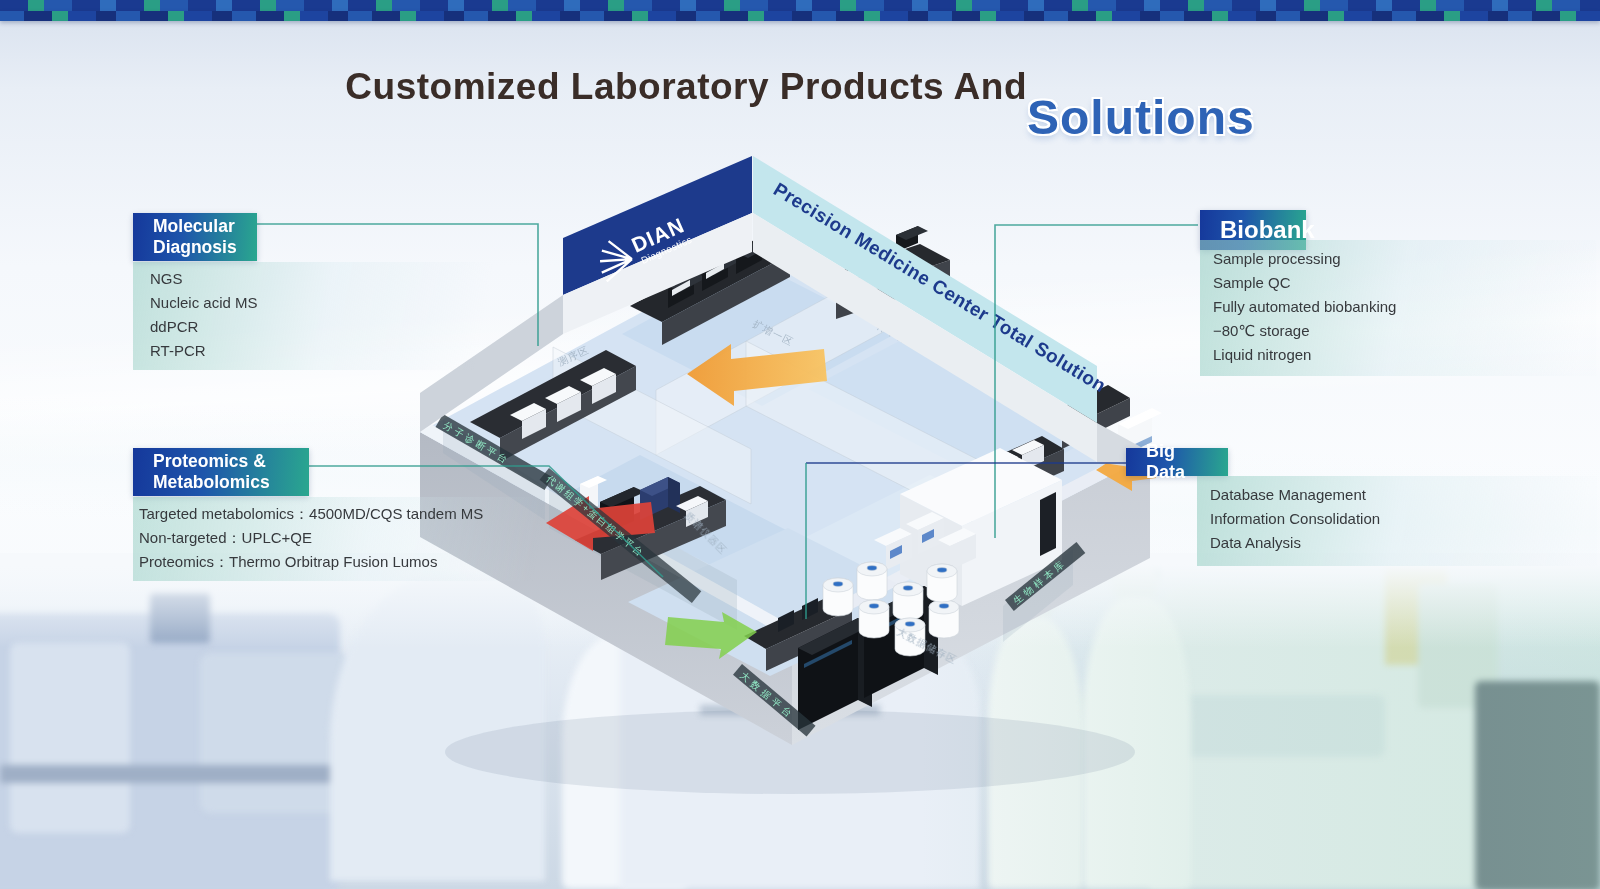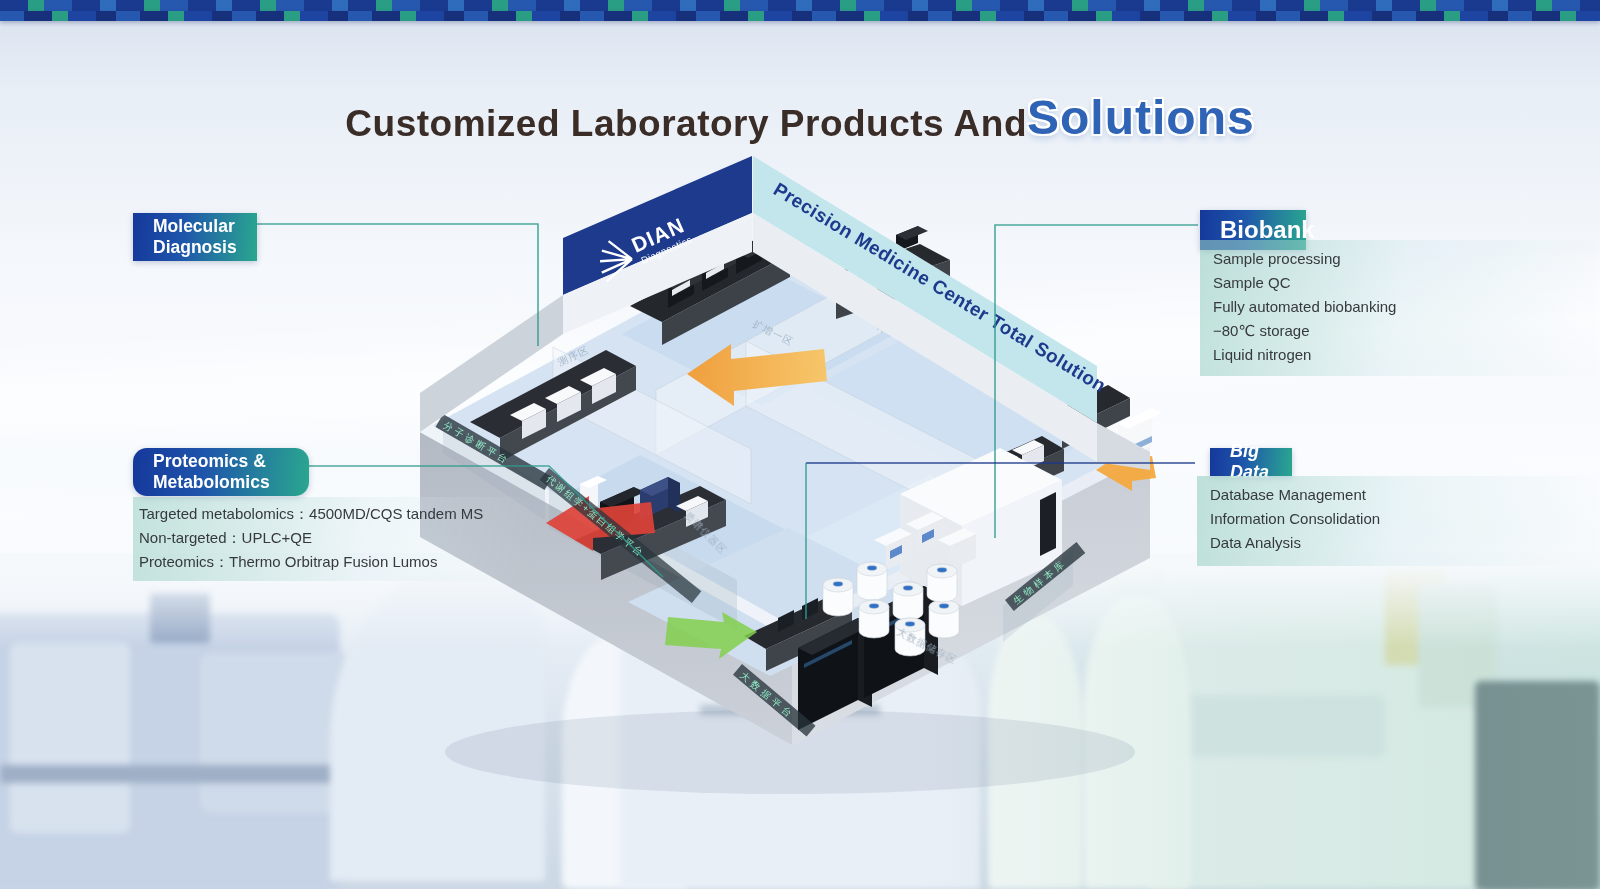--- a/index.html
+++ b/index.html
@@ -4,21 +4,21 @@
 <style>
   html,body{margin:0;padding:0;background:#e8edf4;}
   .stage{position:relative;width:1600px;height:889px;overflow:hidden;
     background:linear-gradient(180deg,#d8e1ee 0%,#e8eef6 10%,#f5f8fc 30%,#fafcfe 55%,#f1f6fa 100%);
     font-family:"Liberation Sans","DejaVu Sans",sans-serif;}
   
   .brow{position:absolute;left:0;width:100%;}
   .brow.r1{top:0;height:11px;background:repeating-linear-gradient(90deg,#1a3a90 0 28px,#2a9e85 28px 44px,#2558ae 44px 72px,#1a3a90 72px 100px,#2f6cbc 100px 116px);}
   .brow.r2{top:11px;height:10px;background:repeating-linear-gradient(90deg,#2558ae 0 24px,#16307c 24px 52px,#2a9e85 52px 68px,#1d44a0 68px 96px,#16307c 96px 116px);box-shadow:0 2px 4px rgba(30,50,100,.30);}
   
-  .title{position:absolute;top:66px;left:0;width:100%;display:flex;justify-content:center;align-items:flex-end;}
+  .title{position:absolute;top:66px;left:0;width:100%;display:flex;justify-content:center;align-items:flex-start;}
   .title .t1{font-size:37px;font-weight:bold;color:#3a2d28;letter-spacing:.5px;}
   .title .t2{font-size:48px;font-weight:bold;color:#2e63b6;letter-spacing:1px;
     text-shadow:-2px -2px 0 #fff,2px -2px 0 #fff,-2px 2px 0 #fff,2px 2px 0 #fff,0 4px 7px rgba(46,99,182,.30);margin-top:24px;}
   
   .band1{position:absolute;left:0;top:292px;width:100%;height:135px;transform:skewY(-3.5deg);
     background:linear-gradient(180deg,rgba(255,255,255,0),rgba(255,255,255,.65) 55%,rgba(231,240,248,0));}
   .band2{position:absolute;left:0;top:430px;width:100%;height:120px;transform:skewY(2.5deg);
     background:linear-gradient(180deg,rgba(255,255,255,0),rgba(244,249,252,.5) 55%,rgba(231,240,248,0));}
   
   .photo{position:absolute;left:0;top:553px;width:1600px;height:336px;overflow:hidden;}
@@ -26,23 +26,23 @@
   .photo .sh{position:absolute;filter:blur(3px);}
   .photo .tealwash{position:absolute;left:920px;top:0;width:680px;height:336px;
     background:linear-gradient(90deg,rgba(130,195,170,0),rgba(125,192,168,.16) 40%,rgba(150,210,180,.30));}
   .photo .topfade{position:absolute;left:0;top:0;width:1600px;height:95px;
     background:linear-gradient(180deg,#f6f9fc 12%,rgba(246,249,252,0));}
   
   .co-head{position:absolute;color:#fff;font-weight:bold;display:flex;flex-direction:column;justify-content:center;
     padding:0 20px;box-sizing:border-box;background:linear-gradient(95deg,#15389b 0%,#1e55ab 40%,#2aa78f 100%);
     box-shadow:0 2px 6px rgba(20,40,90,.22);}
   .md-head{left:133px;top:213px;width:124px;height:48px;font-size:17.5px;line-height:1.2;}
-  .pm-head{left:133px;top:448px;width:176px;height:48px;font-size:17.5px;line-height:1.2;border-radius:14px;}
+  .pm-head{left:133px;top:448px;width:176px;height:48px;font-size:17.5px;line-height:1.2;}
   .bb-head{left:1200px;top:210px;width:106px;height:40px;font-size:24px;}
-  .bd-head{left:1210px;top:448px;width:82px;height:28px;font-size:18px;font-style:italic;}
+  .bd-head{left:1126px;top:448px;width:102px;height:28px;font-size:18px;}
   
   .co-list{position:absolute;font-size:15px;color:#36393d;box-sizing:border-box;}
   .co-item{height:24px;line-height:24px;white-space:nowrap;}
   .md-list{left:133px;top:262px;width:432px;padding:5px 0 7px 17px;
     background:linear-gradient(100deg,rgba(150,206,194,.55) 0%,rgba(210,232,238,.28) 45%,rgba(235,244,248,0) 80%);}
   .pm-list{left:133px;top:497px;width:474px;padding:5px 0 7px 6px;
     background:linear-gradient(100deg,rgba(150,206,194,.55) 0%,rgba(210,232,238,.28) 50%,rgba(235,244,248,0) 85%);}
   .bb-list{left:1200px;top:240px;width:396px;padding:7px 0 9px 13px;
     background:linear-gradient(100deg,rgba(150,206,194,.60) 0%,rgba(205,230,235,.35) 50%,rgba(232,242,246,.05) 95%);}
   .bd-list{left:1197px;top:476px;width:400px;padding:7px 0 11px 13px;
@@ -325,20 +325,26 @@
 
   <div class="title">
     <span class="t1">Customized Laboratory Products And</span>
     <span class="t2">Solutions</span>
   </div>
 
   <div class="co-head md-head">
     <span>Molecular</span>
     <span>Diagnosis</span>
   </div>
+  <div class="co-list md-list">
+      <div class="co-item">NGS</div>
+      <div class="co-item">Nucleic acid MS</div>
+      <div class="co-item">ddPCR</div>
+      <div class="co-item">RT-PCR</div>
+    </div>
 
   <div class="co-head pm-head">
     <span>Proteomics &amp;</span>
     <span>Metabolomics</span>
   </div>
   <div class="co-list pm-list">
       <div class="co-item">Targeted metabolomics：4500MD/CQS tandem MS</div>
       <div class="co-item">Non-targeted：UPLC+QE</div>
       <div class="co-item">Proteomics：Thermo Orbitrap Fusion Lumos</div>
     </div>

